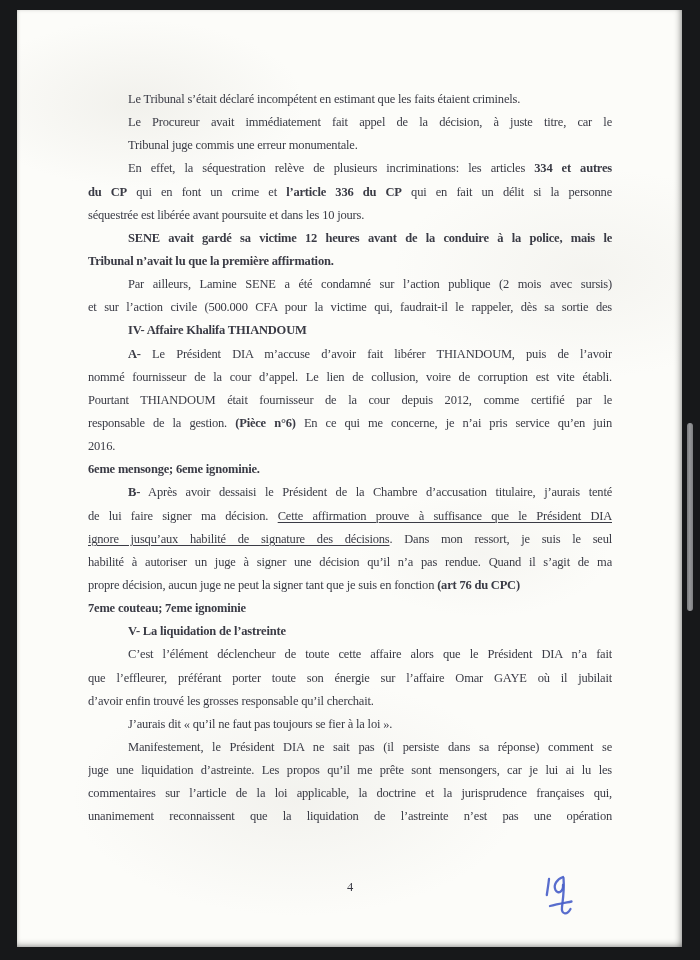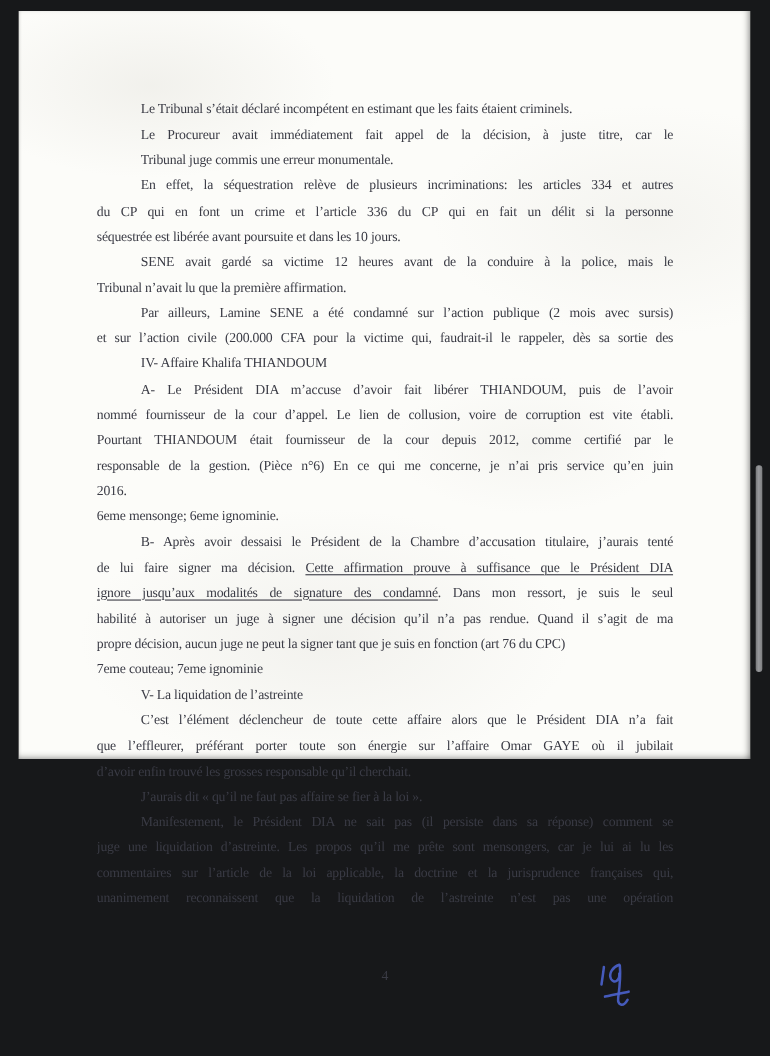--- a/index.html
+++ b/index.html
@@ -17,21 +17,21 @@
     font-family:"Liberation Serif","DejaVu Serif",serif;
     overflow:hidden;
   }
   .viewer{
     position:relative;width:700px;height:960px;
     background:var(--frame);
     overflow:hidden;
   }
   .page{
     position:absolute;left:17px;top:10px;
-    width:665px;height:680px;
+    width:665px;height:937px;
     background:var(--paper);
     box-shadow:
       inset -5px 0 7px -4px rgba(0,0,0,.45),
       inset 0 -5px 7px -4px rgba(0,0,0,.38),
       inset 2px 0 4px -3px rgba(0,0,0,.25);
   }
   .page::before{
     content:"";position:absolute;inset:0;pointer-events:none;
     background:
       radial-gradient(240px 120px at 18% 10%, rgba(214,212,203,.28), transparent 70%),
@@ -42,21 +42,21 @@
   .doc{
     position:absolute;left:71px;top:78px;width:524px;
     color:var(--ink);
     font-size:12.5px;
     line-height:23.15px;
     letter-spacing:-0.2px;
   }
   .line{height:23.15px;overflow:hidden;}
   .line.indent{padding-left:40px;}
   .line.justify{text-align:justify;text-align-last:justify;}
-  .b{font-weight:normal;}
+  .b{font-weight:bold;}
   .u{text-decoration:underline;text-underline-offset:2px;text-decoration-thickness:1px;}
   .page-number{
     position:absolute;left:71px;top:866px;width:524px;
     text-align:center;color:var(--ink);
     font-size:12.5px;line-height:23px;
   }
   .paraph{
     position:absolute;left:505px;top:855px;
     width:62px;height:68px;
   }
@@ -79,39 +79,39 @@
     <div class="doc">
         <div class="line indent"><span>Le Tribunal s’était déclaré incompétent en estimant que les faits étaient criminels.</span></div>
         <div class="line indent justify"><span>Le Procureur avait immédiatement fait appel de la décision, à juste titre, car le</span></div>
         <div class="line indent"><span>Tribunal juge commis une erreur monumentale.</span></div>
         <div class="line indent justify"><span>En effet, la séquestration relève de plusieurs incriminations: les articles </span><span class="b">334 et autres</span></div>
         <div class="line justify"><span class="b">du CP</span><span> qui en font un crime et </span><span class="b">l’article 336 du CP</span><span> qui en fait un délit si la personne</span></div>
         <div class="line"><span>séquestrée est libérée avant poursuite et dans les 10 jours.</span></div>
         <div class="line indent justify"><span class="b">SENE avait gardé sa victime 12 heures avant de la conduire à la police, mais le</span></div>
         <div class="line"><span class="b">Tribunal n’avait lu que la première affirmation.</span></div>
         <div class="line indent justify"><span>Par ailleurs, Lamine SENE a été condamné sur l’action publique (2 mois avec sursis)</span></div>
-        <div class="line justify"><span>et sur l’action civile (200.000 CFA pour la victime qui, faudrait-il le rappeler, dès sa sortie des</span></div>
+        <div class="line justify"><span>et sur l’action civile (500.000 CFA pour la victime qui, faudrait-il le rappeler, dès sa sortie des</span></div>
         <div class="line indent"><span class="b">IV- Affaire Khalifa THIANDOUM</span></div>
         <div class="line indent justify"><span class="b">A-</span><span> Le Président DIA m’accuse d’avoir fait libérer THIANDOUM, puis de l’avoir</span></div>
         <div class="line justify"><span>nommé fournisseur de la cour d’appel. Le lien de collusion, voire de corruption est vite établi.</span></div>
         <div class="line justify"><span>Pourtant THIANDOUM était fournisseur de la cour depuis 2012, comme certifié par le</span></div>
         <div class="line justify"><span>responsable de la gestion. </span><span class="b">(Pièce n°6)</span><span> En ce qui me concerne, je n’ai pris service qu’en juin</span></div>
         <div class="line"><span>2016.</span></div>
         <div class="line"><span class="b">6eme mensonge; 6eme ignominie.</span></div>
         <div class="line indent justify"><span class="b">B-</span><span> Après avoir dessaisi le Président de la Chambre d’accusation titulaire, j’aurais tenté</span></div>
         <div class="line justify"><span>de lui faire signer ma décision. </span><span class="u">Cette affirmation prouve à suffisance que le Président DIA</span></div>
-        <div class="line justify"><span class="u">ignore jusqu’aux modalités de signature des condamné</span><span>. Dans mon ressort, je suis le seul</span></div>
+        <div class="line justify"><span class="u">ignore jusqu’aux habilité de signature des décisions</span><span>. Dans mon ressort, je suis le seul</span></div>
         <div class="line justify"><span>habilité à autoriser un juge à signer une décision qu’il n’a pas rendue. Quand il s’agit de ma</span></div>
         <div class="line"><span>propre décision, aucun juge ne peut la signer tant que je suis en fonction </span><span class="b">(art 76 du CPC)</span></div>
         <div class="line"><span class="b">7eme couteau; 7eme ignominie</span></div>
         <div class="line indent"><span class="b">V- La liquidation de l’astreinte</span></div>
         <div class="line indent justify"><span>C’est l’élément déclencheur de toute cette affaire alors que le Président DIA n’a fait</span></div>
         <div class="line justify"><span>que l’effleurer, préférant porter toute son énergie sur l’affaire Omar GAYE où il jubilait</span></div>
         <div class="line"><span>d’avoir enfin trouvé les grosses responsable qu’il cherchait.</span></div>
-        <div class="line indent"><span>J’aurais dit « qu’il ne faut pas affaire se fier à la loi ».</span></div>
+        <div class="line indent"><span>J’aurais dit « qu’il ne faut pas toujours se fier à la loi ».</span></div>
         <div class="line indent justify"><span>Manifestement, le Président DIA ne sait pas (il persiste dans sa réponse) comment se</span></div>
         <div class="line justify"><span>juge une liquidation d’astreinte. Les propos qu’il me prête sont mensongers, car je lui ai lu les</span></div>
         <div class="line justify"><span>commentaires sur l’article de la loi applicable, la doctrine et la jurisprudence françaises qui,</span></div>
         <div class="line justify"><span>unanimement reconnaissent que la liquidation de l’astreinte n’est pas une opération</span></div>
       </div>
     <div class="page-number">4</div>
     <svg class="paraph" viewBox="0 0 62 68" aria-hidden="true">
       <path d="M27 14 C26.5 19 25.5 25 24.8 30"></path>
       <path d="M41 12 C35 14 31 20 33.5 25 C36 29.5 41.5 27 41 20"></path>
       <path d="M41.5 13 C42.5 24 41 34 40 42 C39.2 49 44.5 51 48.5 44"></path>

